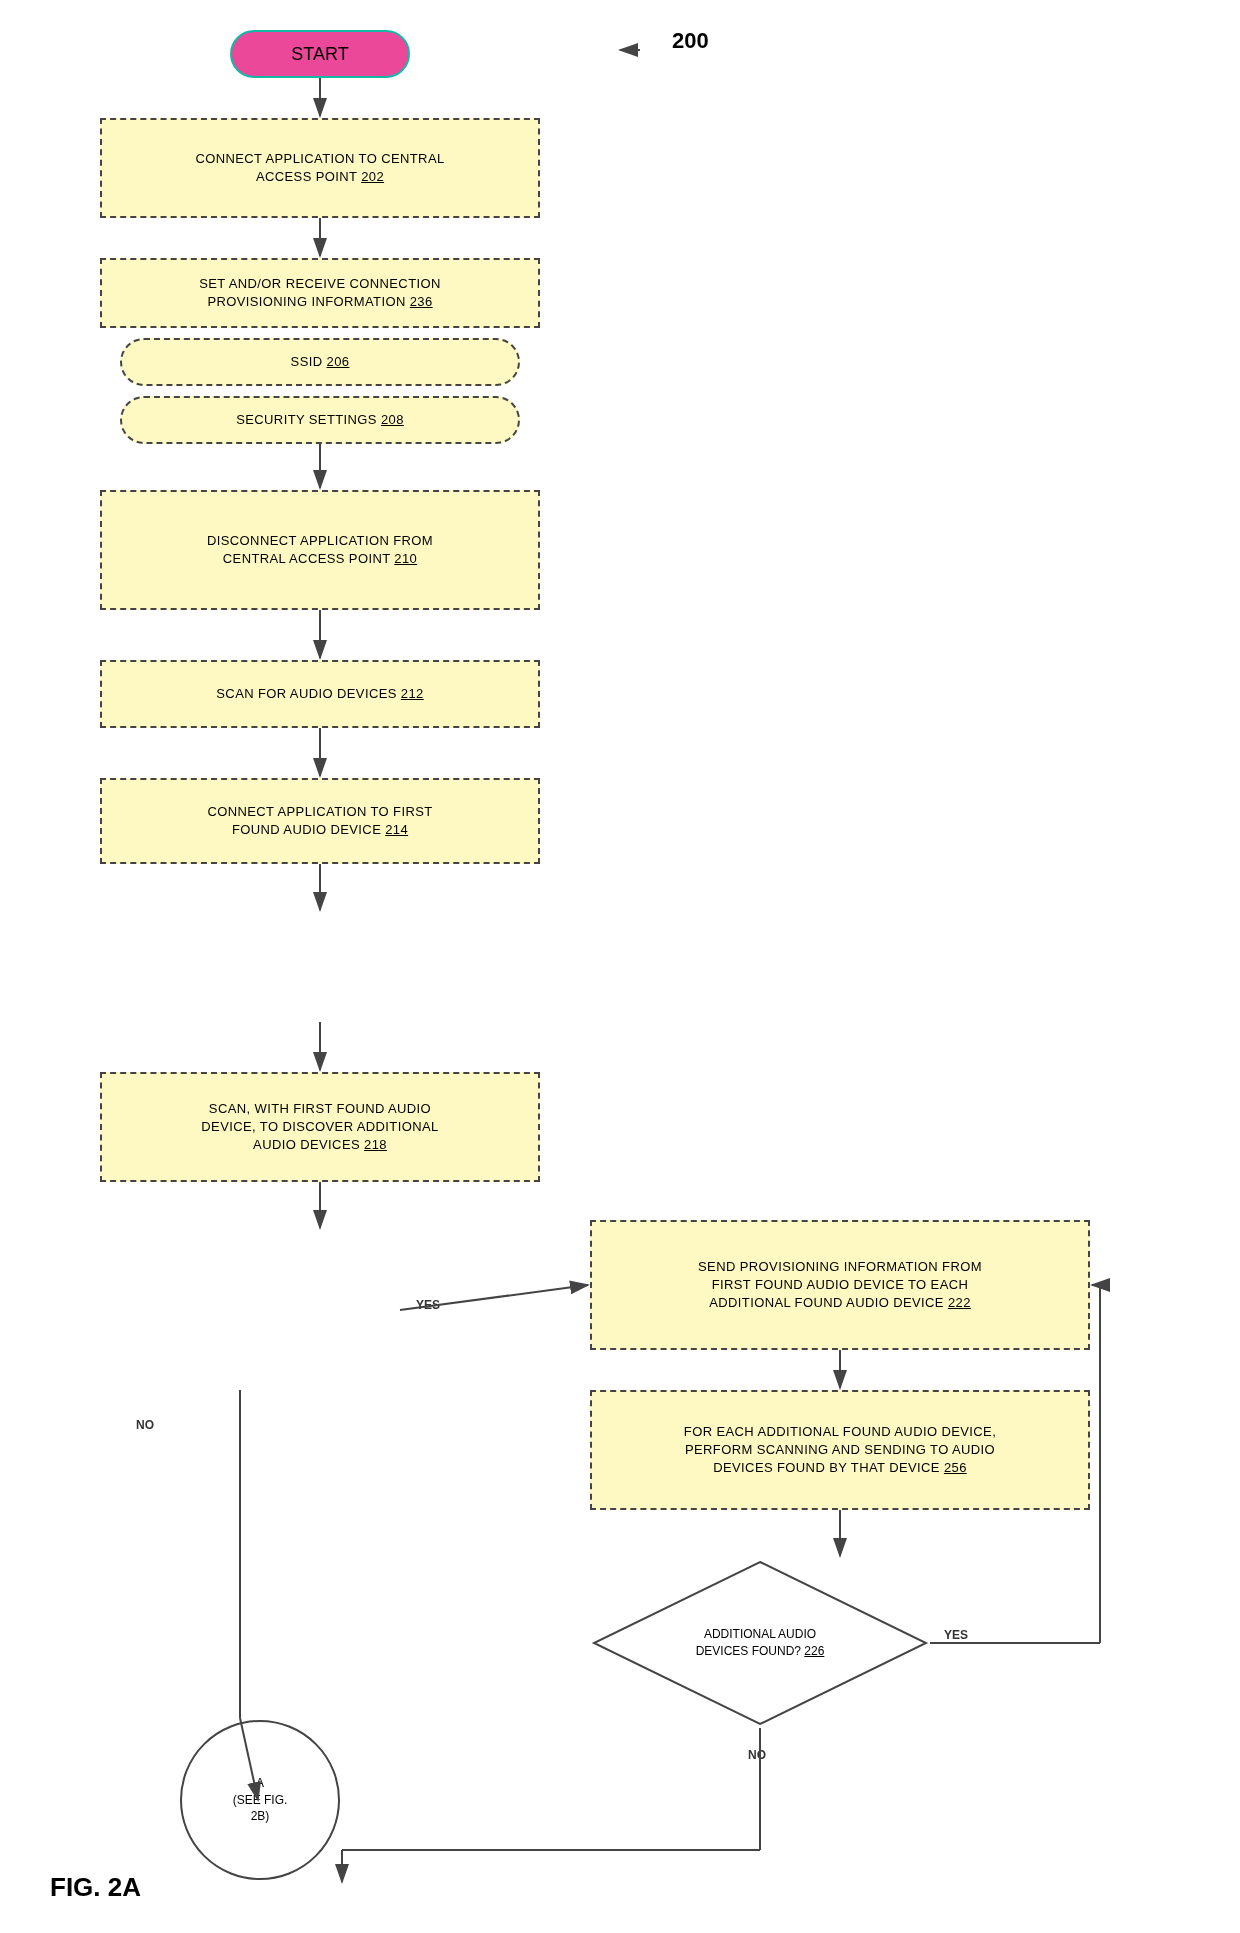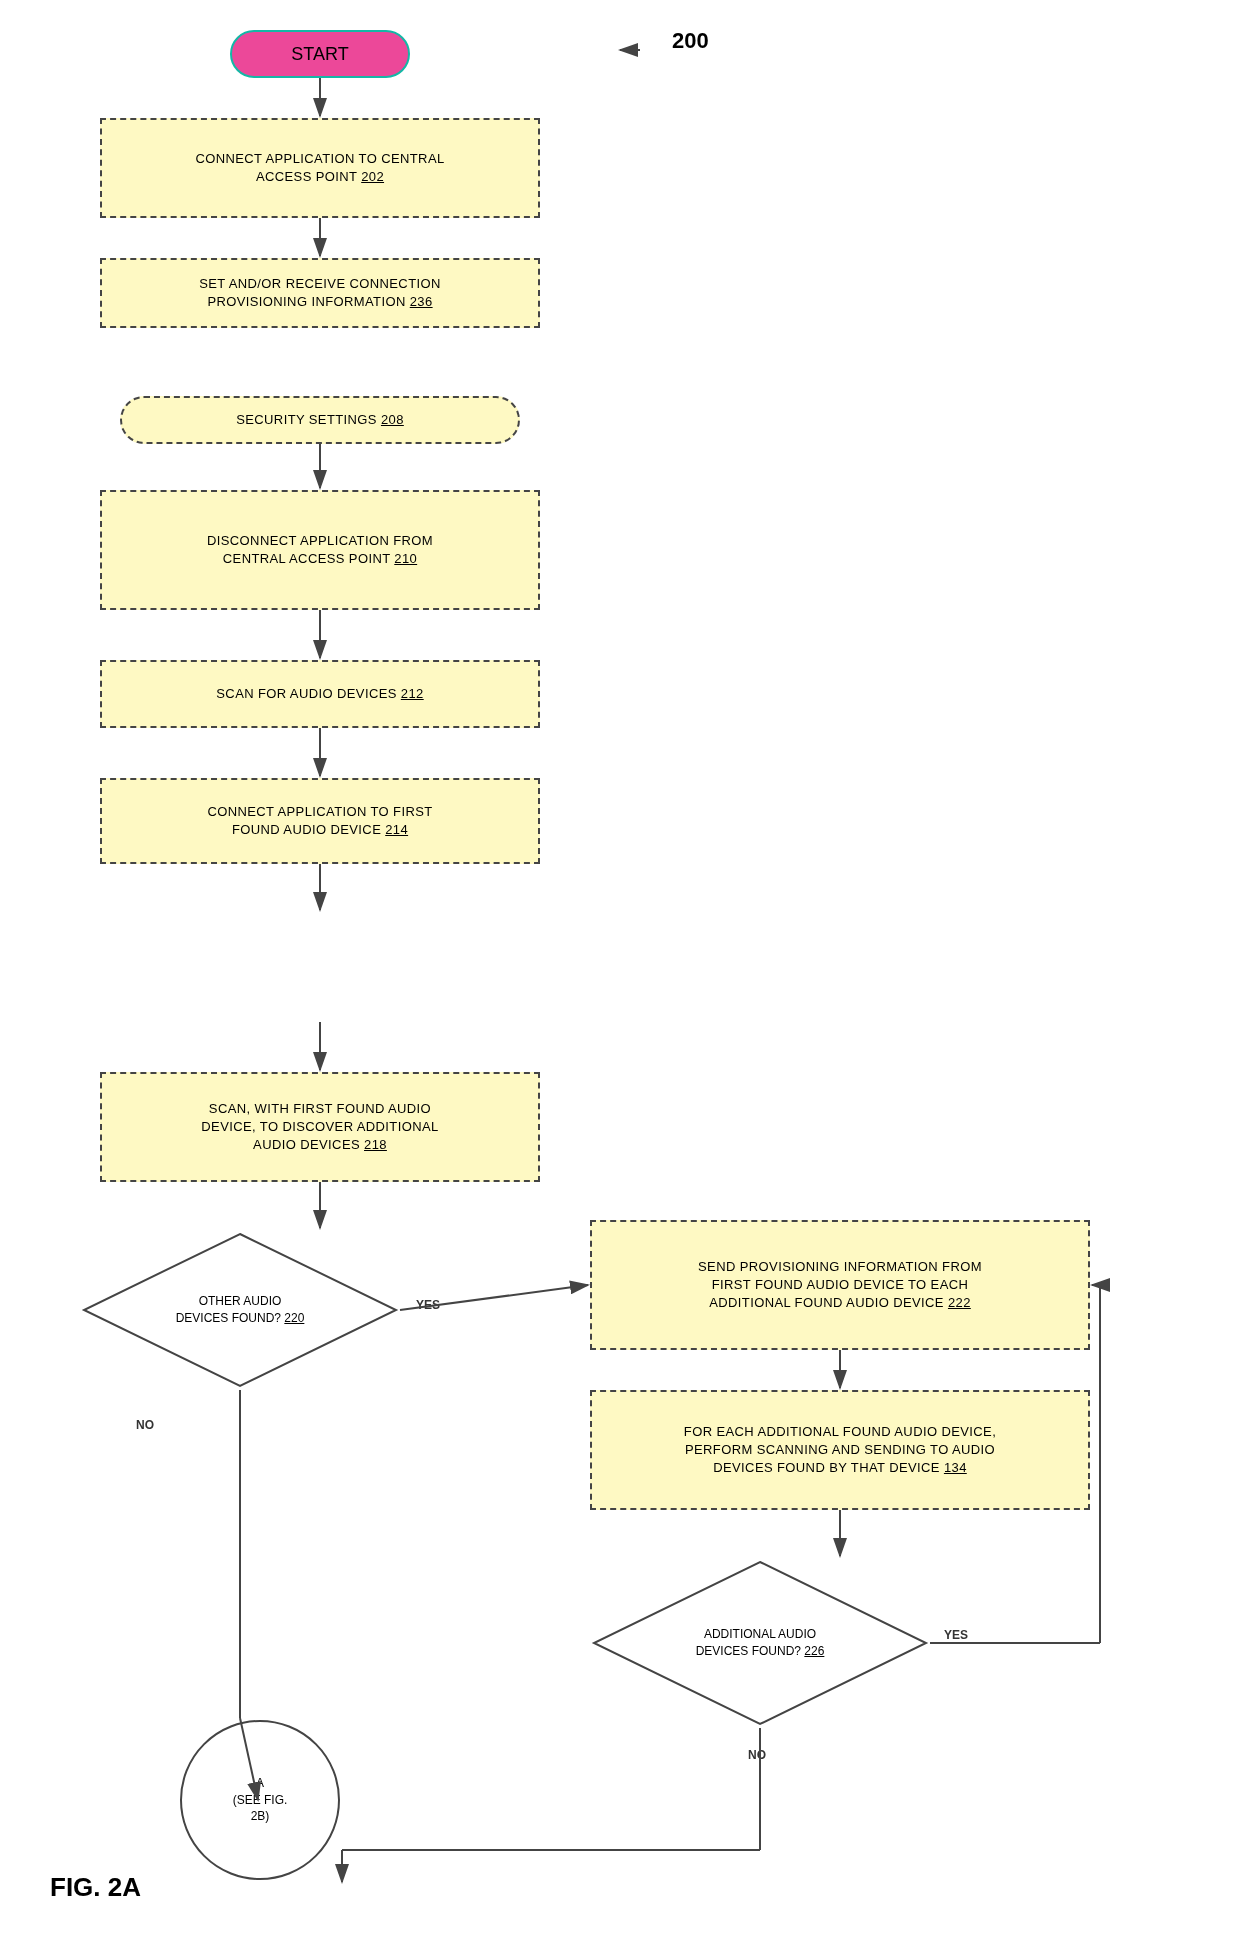--- a/index.html
+++ b/index.html
@@ -115,20 +115,23 @@
   </div>
 
   <div class="flow-box" style="top:118px; left:100px; width:440px; height:100px;">
     <span>CONNECT APPLICATION TO CENTRAL<br>ACCESS POINT <span class="underline">202</span></span>
   </div>
 
   <div class="flow-box" style="top:258px; left:100px; width:440px; height:70px;">
     <span>SET AND/OR RECEIVE CONNECTION<br>PROVISIONING INFORMATION <span class="underline">236</span></span>
   </div>
 
+  <div class="flow-box" style="top:338px; left:120px; width:400px; height:48px; border-radius: 24px;">
+    <span>SSID <span class="underline">206</span></span>
+  </div>
 
   <div class="flow-box" style="top:396px; left:120px; width:400px; height:48px; border-radius: 24px;">
     <span>SECURITY SETTINGS <span class="underline">208</span></span>
   </div>
 
   <div class="flow-box" style="top:490px; left:100px; width:440px; height:120px;">
     <span>DISCONNECT APPLICATION FROM<br>CENTRAL ACCESS POINT <span class="underline">210</span></span>
   </div>
 
   <div class="flow-box" style="top:660px; left:100px; width:440px; height:68px;">
@@ -137,39 +140,31 @@
 
   <div class="flow-box" style="top:778px; left:100px; width:440px; height:86px;">
     <span>CONNECT APPLICATION TO FIRST<br>FOUND AUDIO DEVICE <span class="underline">214</span></span>
   </div>
 
 
   <div class="flow-box" style="top:1072px; left:100px; width:440px; height:110px;">
     <span>SCAN, WITH FIRST FOUND AUDIO<br>DEVICE, TO DISCOVER ADDITIONAL<br>AUDIO DEVICES <span class="underline">218</span></span>
   </div>
 
-  <div class="diamond-container" style="top:1230px; left:80px; width:320px; height:160px;">
-    <svg width="320" height="160" viewBox="0 0 320 160">
-      <polygon points="160,4 316,80 160,156 4,80" fill="white" stroke="#444" stroke-width="2"></polygon>
-    </svg>
-    <div style="position:absolute;top:0;left:0;width:320px;height:160px;display:flex;align-items:center;justify-content:center;text-align:center;font-size:12px;line-height:1.4;">
-      <span>OTHER AUDIO<br>DEVICES FOUND? <span class="underline">220</span></span>
-    </div>
-  </div>
 
   <div class="label-text" style="top:1298px; left:416px; font-size:12px;">YES</div>
 
   <div class="label-text" style="top:1418px; left:136px; font-size:12px;">NO</div>
 
   <div class="flow-box" style="top:1220px; left:590px; width:500px; height:130px;">
     <span>SEND PROVISIONING INFORMATION FROM<br>FIRST FOUND AUDIO DEVICE TO EACH<br>ADDITIONAL FOUND AUDIO DEVICE <span class="underline">222</span></span>
   </div>
 
   <div class="flow-box" style="top:1390px; left:590px; width:500px; height:120px;">
-    <span>FOR EACH ADDITIONAL FOUND AUDIO DEVICE,<br>PERFORM SCANNING AND SENDING TO AUDIO<br>DEVICES FOUND BY THAT DEVICE <span class="underline">134</span></span>
+    <span>FOR EACH ADDITIONAL FOUND AUDIO DEVICE,<br>PERFORM SCANNING AND SENDING TO AUDIO<br>DEVICES FOUND BY THAT DEVICE <span class="underline">256</span></span>
   </div>
 
   <div class="diamond-container" style="top:1558px; left:590px; width:340px; height:170px;">
     <svg width="340" height="170" viewBox="0 0 340 170">
       <polygon points="170,4 336,85 170,166 4,85" fill="white" stroke="#444" stroke-width="2"></polygon>
     </svg>
     <div style="position:absolute;top:0;left:0;width:340px;height:170px;display:flex;align-items:center;justify-content:center;text-align:center;font-size:12px;line-height:1.4;">
       <span>ADDITIONAL AUDIO<br>DEVICES FOUND? <span class="underline">226</span></span>
     </div>
   </div>

